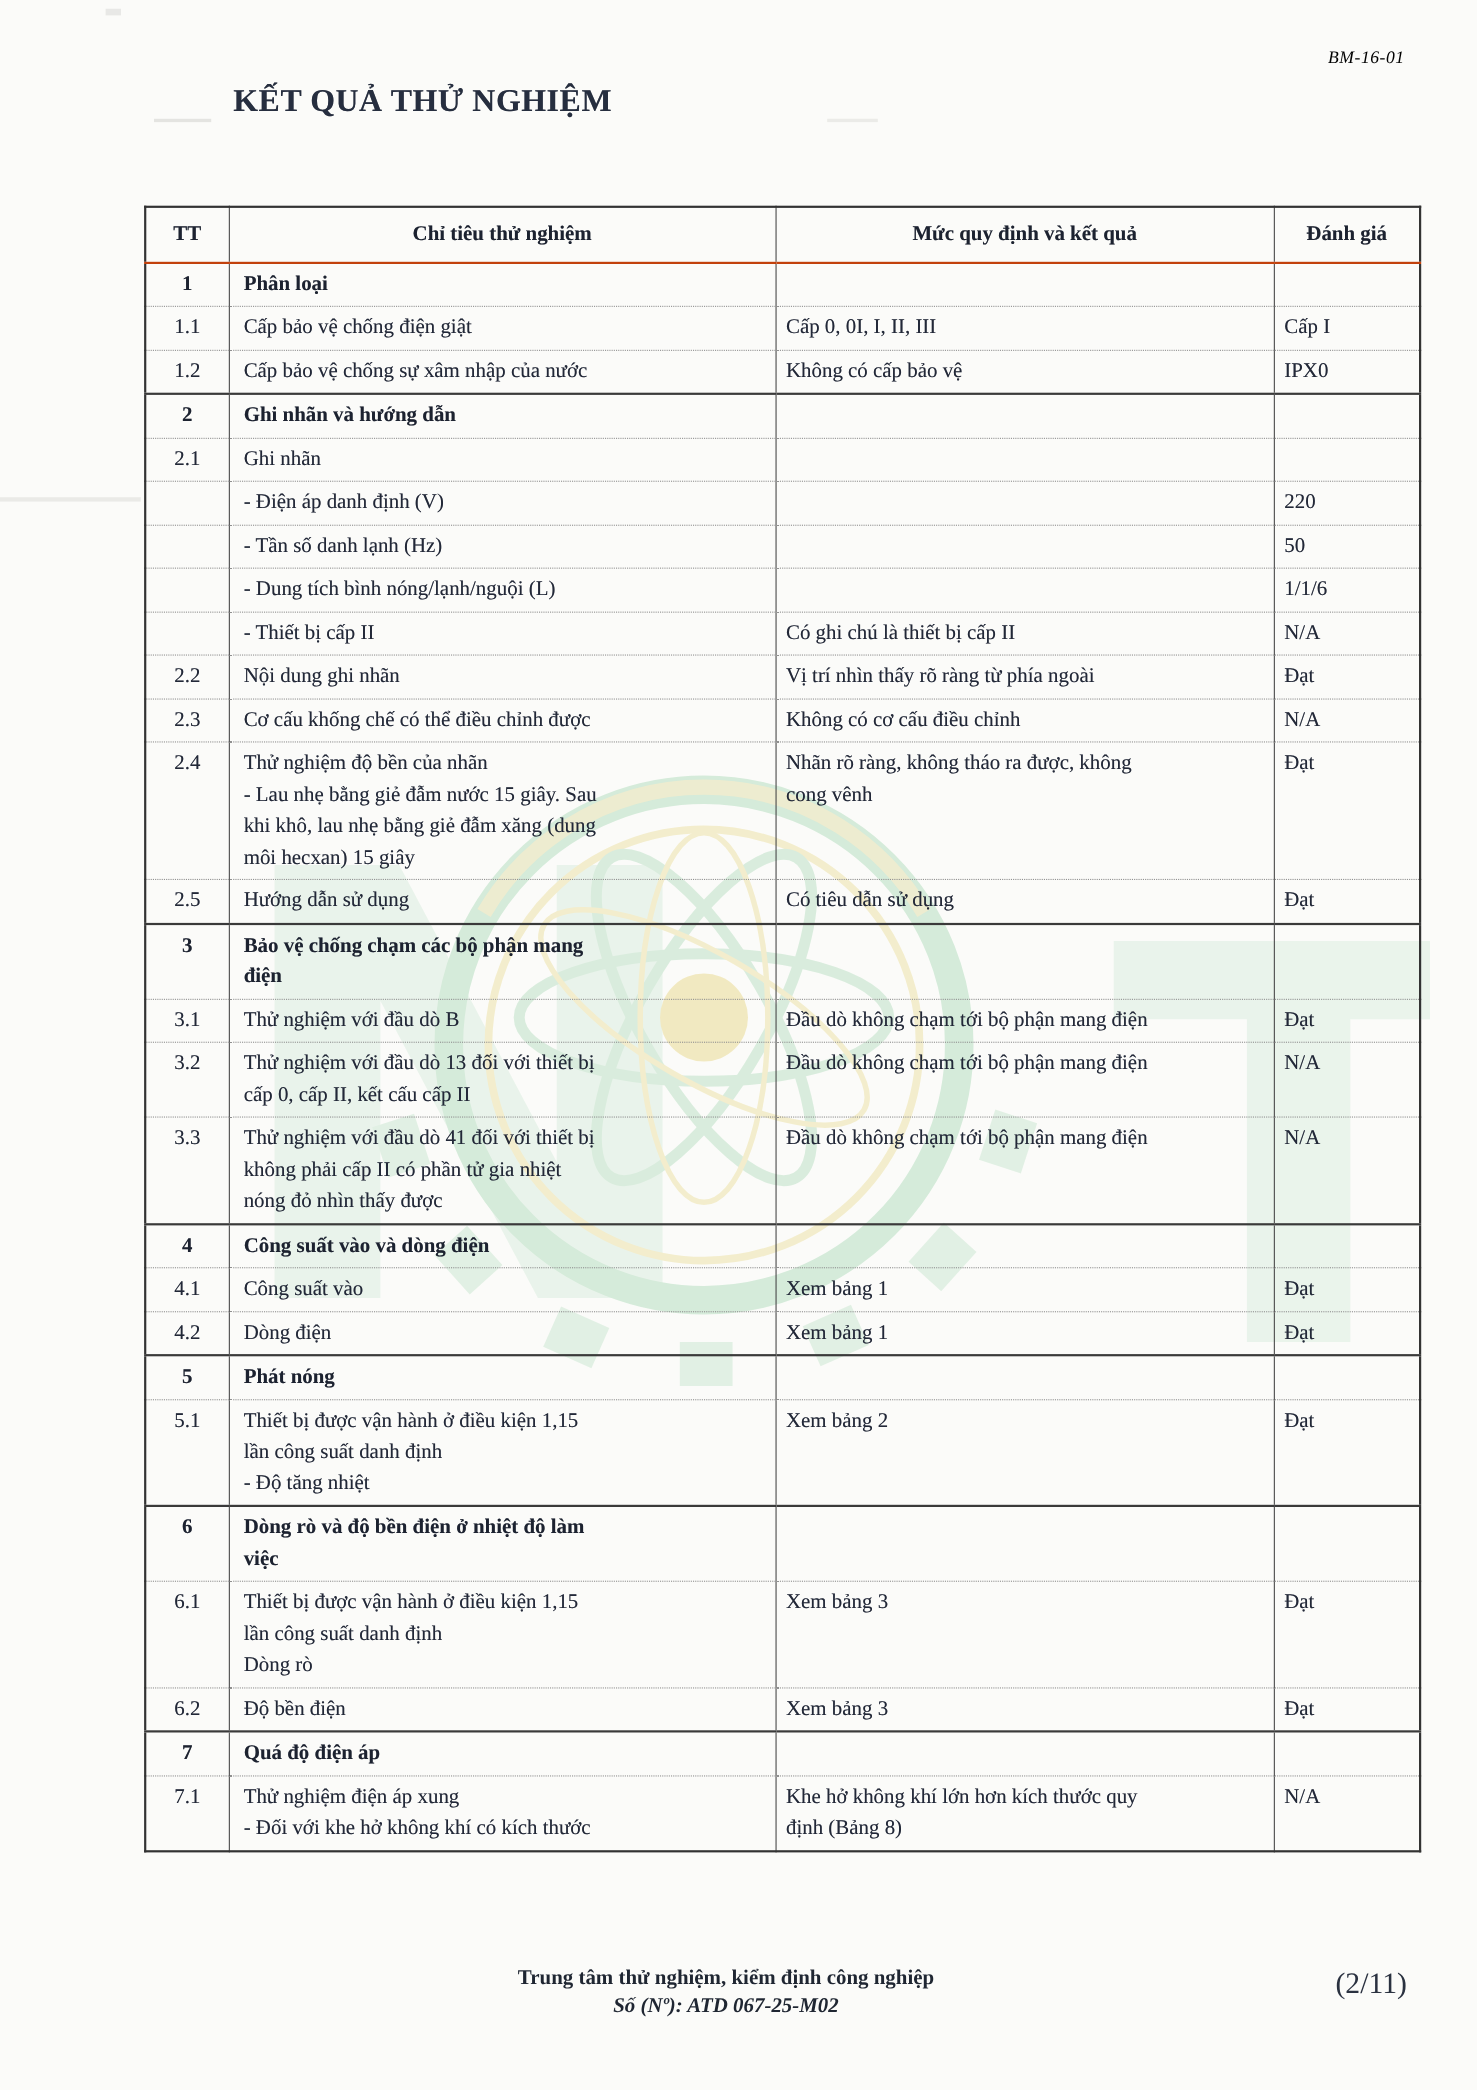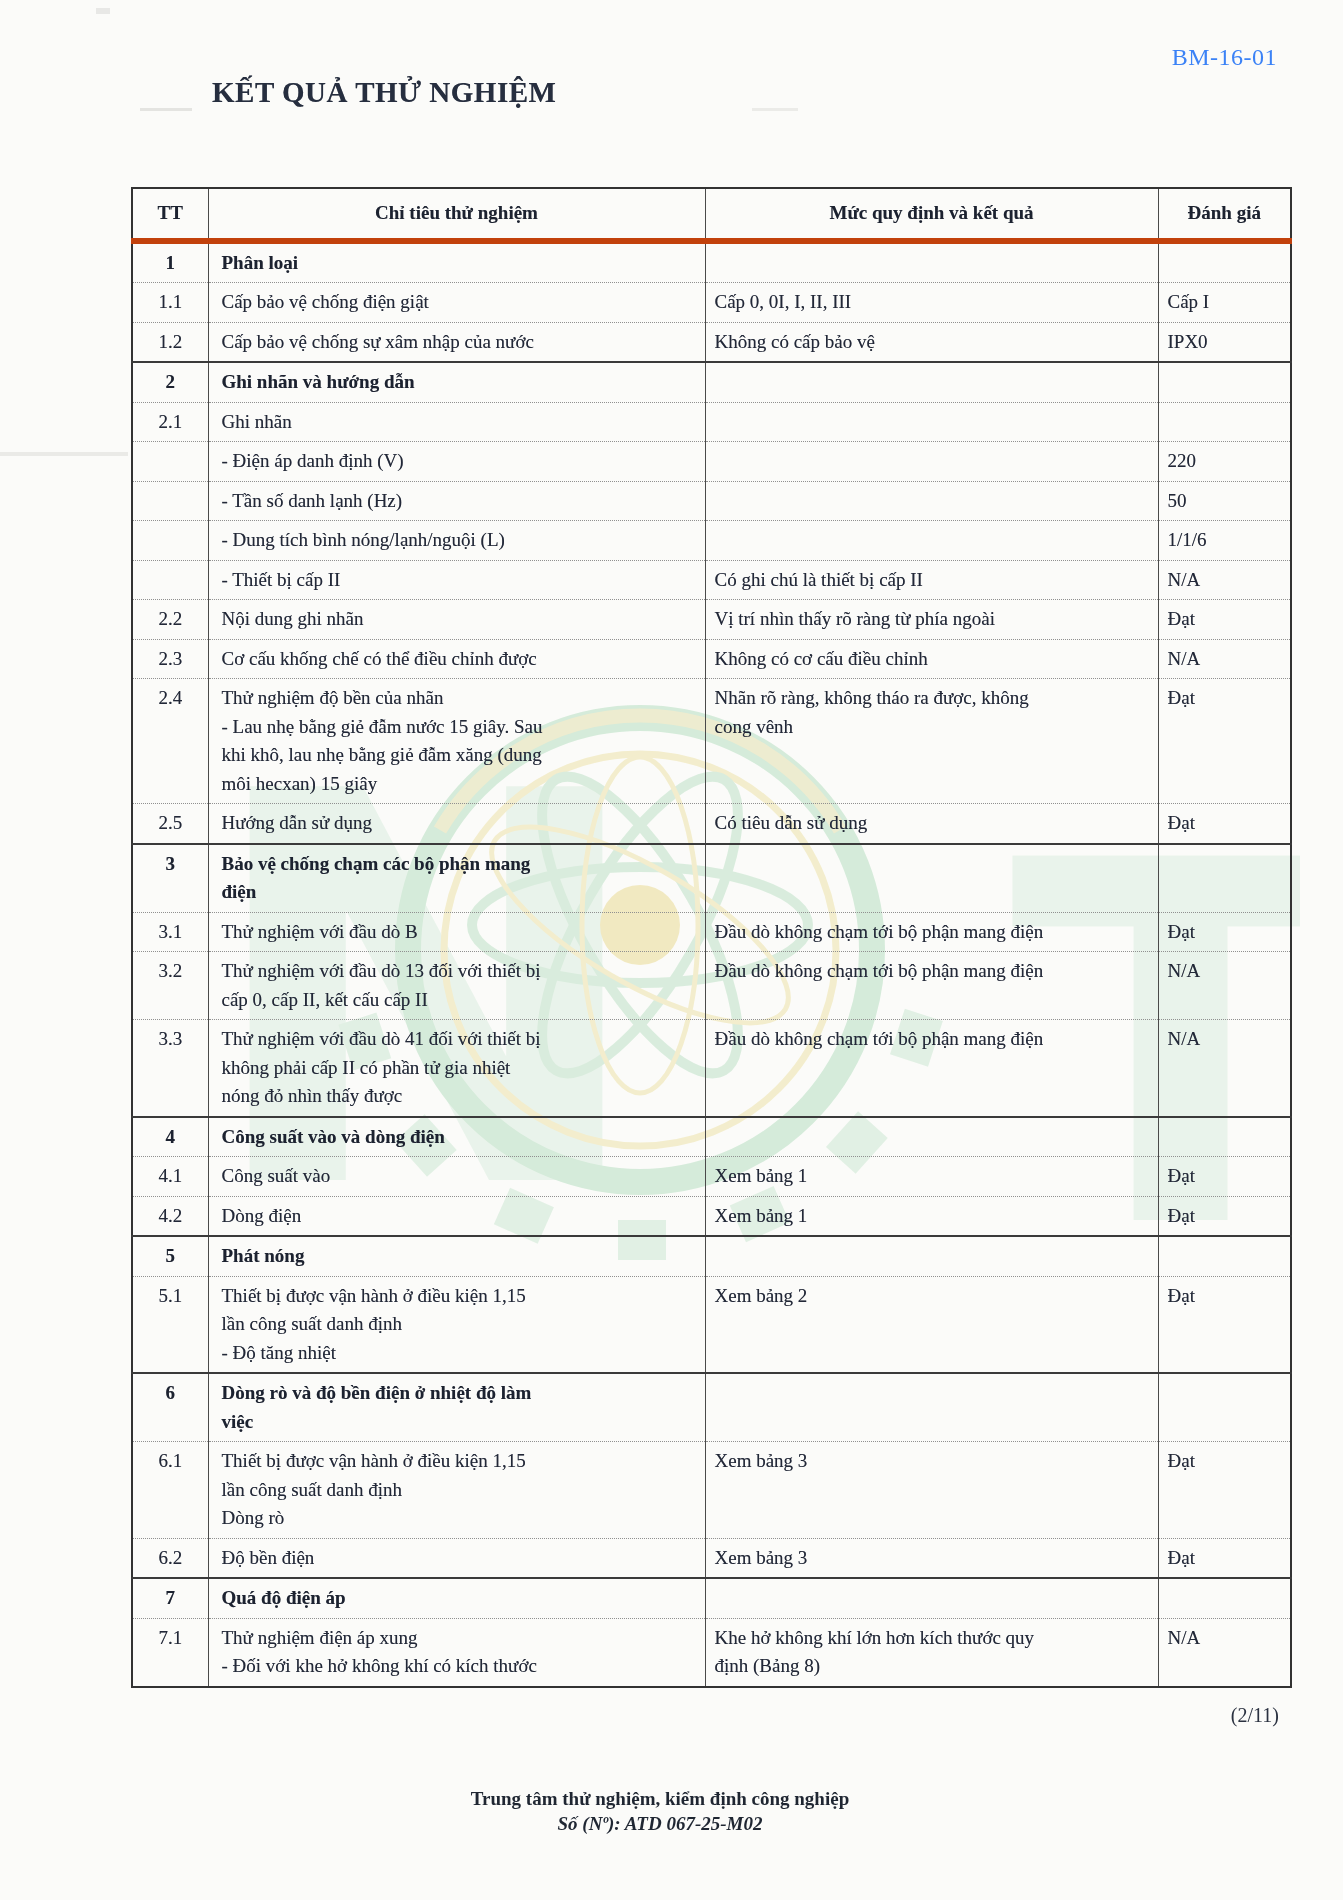--- a/index.html
+++ b/index.html
@@ -7,21 +7,21 @@
     width:1343px;height:1900px;position:relative;overflow:hidden;
     background:#fbfbf9;
     font-family:"Liberation Serif","DejaVu Serif",serif;
     color:#222838;
   }
   
   .streak{position:absolute;background:#dcdcd8;opacity:.75;}
   
   .form-code{
     position:absolute;top:44px;right:66px;
-    font-size:24px;color:#3b82f6;letter-spacing:.5px;
+    font-style:italic;font-size:16px;color:#000000;letter-spacing:.5px;
   }
   
   .page-title{
     position:absolute;left:212px;top:76px;
     font-size:29px;font-weight:bold;color:#262e3f;letter-spacing:.5px;
     text-shadow:0 0 .4px rgba(20,25,40,.45);
   }
   
   .watermark{position:absolute;left:140px;top:580px;width:1160px;height:800px;opacity:.5;z-index:0;pointer-events:none;}
   
@@ -32,33 +32,33 @@
   }
   .report-table th,.report-table td{
     border-left:1px solid #4a4a4a;border-right:1px solid #4a4a4a;
     padding:5px 9px;font-size:19px;line-height:1.5;vertical-align:top;
     white-space:pre-line;overflow:hidden;
     text-shadow:0 0 .4px rgba(20,25,40,.4);
   }
   .report-table{border:2px solid #333;}
   .report-table thead th{
     font-weight:bold;text-align:center;vertical-align:middle;
-    border-bottom:6px solid #c2410c;padding:10px 6px;color:#1c2230;margin-left:20px;
+    border-bottom:2px solid #c2410c;padding:10px 6px;color:#1c2230;margin-left:20px;
   }
   .report-table tbody td{border-top:1px dotted #909090;}
   .report-table tbody tr.section td{border-top:2px solid #3a3a3a;font-weight:bold;color:#1c2230;}
   td.tt{text-align:center;}
   td.crit{text-align:left;padding-left:13px;}
   td.spec{text-align:left;}
   td.result{text-align:left;}
   
   .footer{position:absolute;left:0;top:1788px;width:1320px;text-align:center;z-index:1;}
   .footer .line1{font-weight:bold;font-size:19px;color:#1f2632;}
   .footer .line2{font-weight:bold;font-style:italic;font-size:19px;margin-top:3px;color:#1f2632;}
-  .page-number{position:absolute;right:64px;top:1704px;font-size:20px;color:#2a3140;z-index:1;}
+  .page-number{position:absolute;right:64px;top:1788px;font-size:27px;color:#2a3140;z-index:1;}
 </style>
 </head>
 <body>
 
 <div class="streak" style="left:140px;top:108px;width:52px;height:3px;"></div>
 <div class="streak" style="left:752px;top:108px;width:46px;height:3px;opacity:.5;"></div>
 <div class="streak" style="left:0;top:452px;width:128px;height:4px;opacity:.55;"></div>
 <div class="streak" style="left:96px;top:8px;width:14px;height:6px;opacity:.6;"></div>
 
 <svg class="watermark" viewBox="0 0 1160 800" xmlns="http://www.w3.org/2000/svg">

